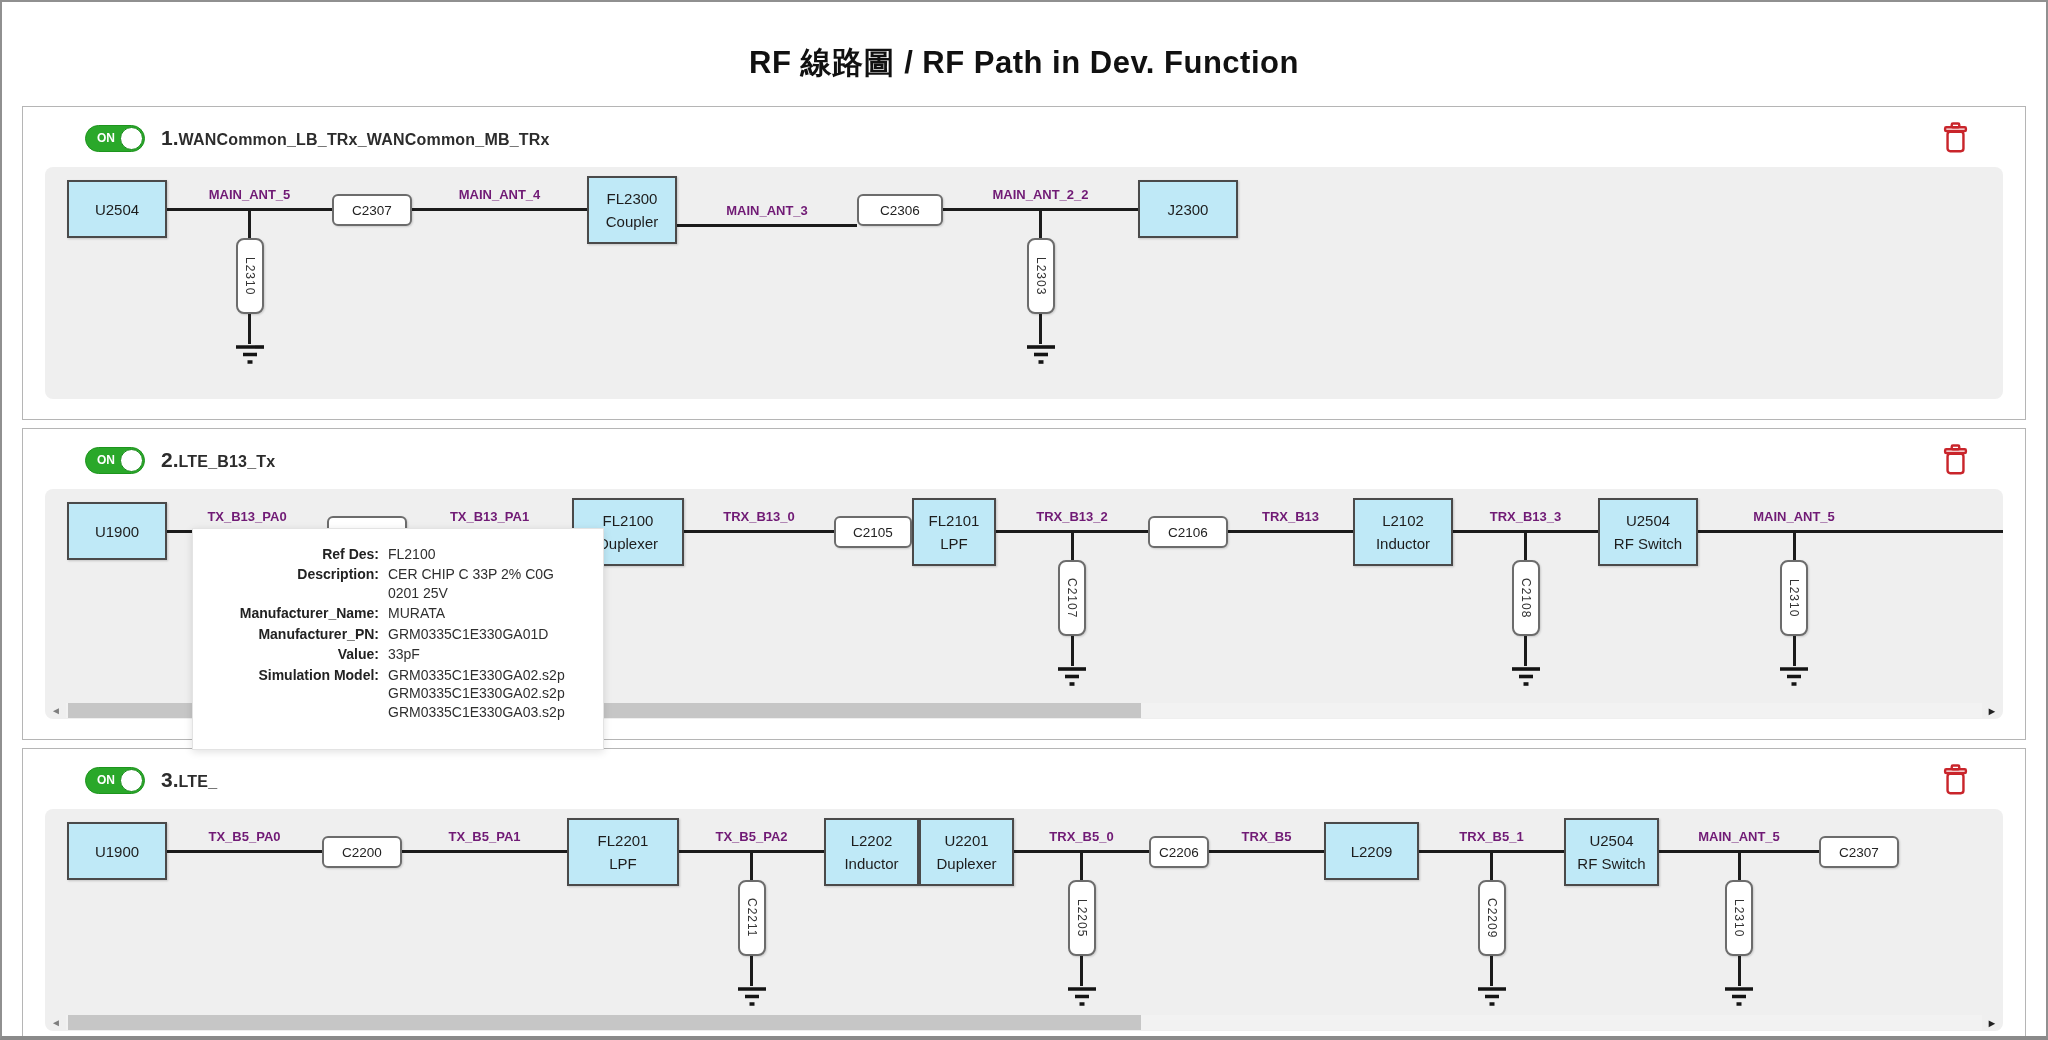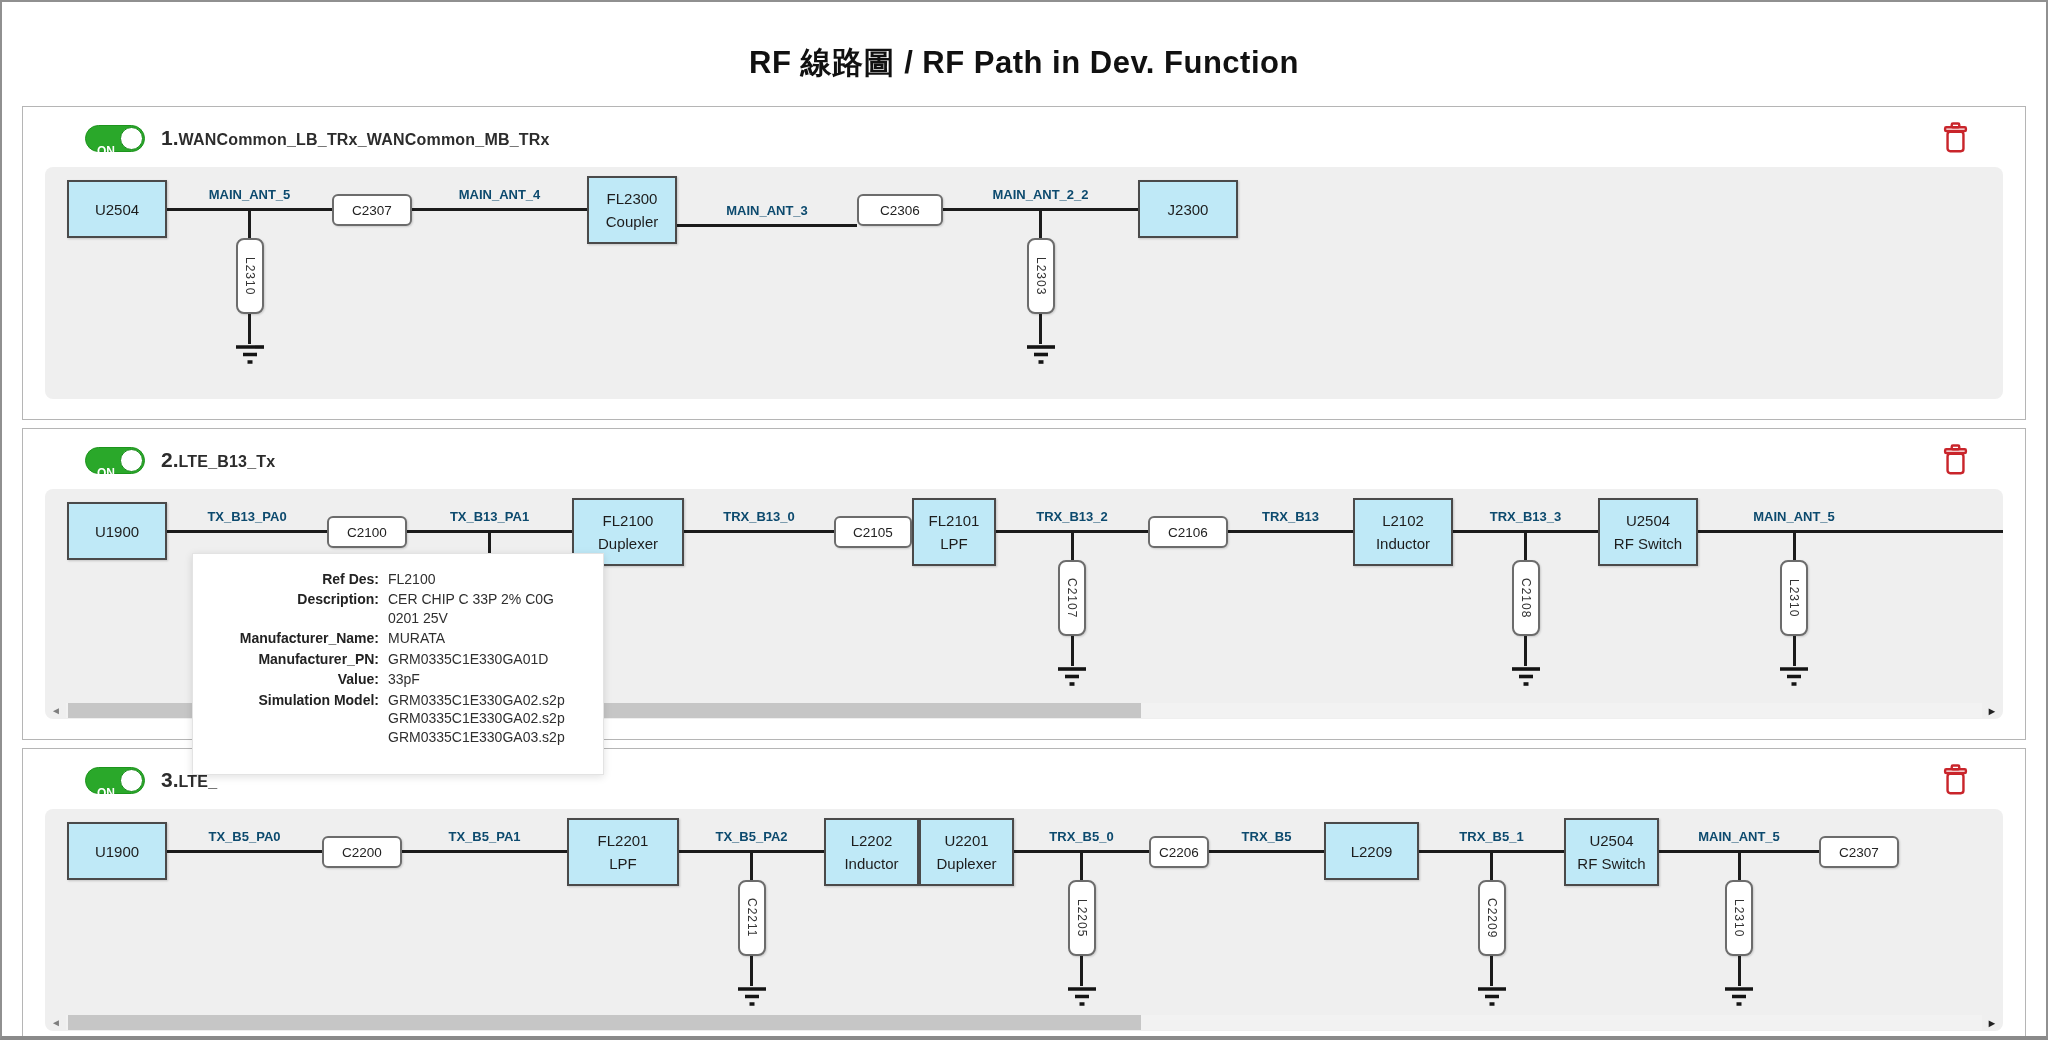--- a/index.html
+++ b/index.html
@@ -1,50 +1,50 @@
 <!DOCTYPE html>
 <html><head>
 <meta charset="utf-8">
 <style>
   html,body{margin:0;padding:0;background:#fff;font-family:"Liberation Sans",sans-serif;}
   .page{position:relative;width:2048px;height:1040px;background:#fff;border:2px solid #909090;border-bottom:4px solid #8a8a8a;box-sizing:border-box;overflow:hidden;}
   .title{ text-align:center;padding-top:40px;padding-bottom:22px;font-size:31px;font-weight:bold;color:#111;letter-spacing:.5px;}
   .card{margin:0 20px 8px 20px;border:1px solid #b5b5b5;background:#fff;box-sizing:border-box;}
   .card-header{display:flex;align-items:center;gap:16px;padding:15px 56px 11px 62px;}
   .toggle{position:relative;width:60px;height:27px;border-radius:14px;background:#2aa82a;border:1px solid #1d941d;cursor:pointer;flex:0 0 auto;box-sizing:border-box;}
-  .toggle .on-text{position:absolute;left:11px;top:18px;font-size:12px;font-weight:bold;color:#fff;}
+  .toggle .on-text{position:absolute;left:11px;top:5px;font-size:12px;font-weight:bold;color:#fff;}
   .toggle .knob{position:absolute;right:1px;top:1px;width:23px;height:23px;border-radius:50%;background:#fff;border:1px solid #18881a;box-sizing:border-box;}
   .sec-title{display:flex;align-items:baseline;color:#2c2c2c;}
   .sec-num{font-size:21px;font-weight:600;}
   .sec-name{font-size:16px;font-weight:600;letter-spacing:.2px;}
   .trash{margin-left:auto;background:none;border:none;padding:0;cursor:pointer;line-height:0;}
   .diagram{position:relative;margin:2px 22px 20px 22px;background:#efefef;border-radius:8px;overflow:hidden;}
   .rail{position:absolute;left:0;top:0;right:0;bottom:0;display:flex;align-items:flex-start;padding-left:22px;}
   .rail > *{flex:0 0 auto;}
   .chip{box-sizing:border-box;height:58px;margin-top:13px;background:#bfe9f7;border:2px solid #4a4a4a;display:flex;flex-direction:column;align-items:center;justify-content:center;font-size:15px;color:#1d1d1d;box-shadow:1px 1px 2px rgba(0,0,0,.18);z-index:2;}
   .chip.two{height:68px;margin-top:9px;line-height:1.55;}
   .part{box-sizing:border-box;height:32px;margin-top:27px;background:#fff;border:2px solid #6c6c6c;border-radius:6px;display:flex;align-items:center;justify-content:center;font-size:13.5px;color:#222;box-shadow:1px 1px 2px rgba(0,0,0,.15);z-index:2;}
   .net{position:relative;height:100%;}
   .net.trailing{flex:1 1 auto !important;}
   .wire{position:absolute;left:0;right:0;top:41px;height:3px;background:#1b1b1b;}
-  .netlabel{position:absolute;top:20px;left:50%;transform:translateX(-50%);font-size:13px;font-weight:600;color:#0c4a6e;white-space:nowrap;}
+  .netlabel{position:absolute;top:20px;left:50%;transform:translateX(-50%);font-size:13px;font-weight:600;color:#701a75;white-space:nowrap;}
   .net.trailing .netlabel{left:96px;}
   .shunt{position:absolute;left:50%;top:43px;width:0;}
   .net.trailing .shunt{left:96px;}
   .sh-line{position:absolute;left:-1.5px;width:3px;background:#1b1b1b;}
   .vbox{position:absolute;left:-14px;width:28px;height:76px;box-sizing:border-box;background:#fff;border:2px solid #6c6c6c;border-radius:8px;display:flex;align-items:center;justify-content:center;box-shadow:1px 1px 2px rgba(0,0,0,.15);}
   .vbox span{writing-mode:vertical-rl;font-size:12px;color:#333;letter-spacing:1px;}
   .gnd{position:absolute;left:-15px;}
   .spacer{flex:1 1 auto;}
   .hscroll{position:absolute;left:1px;right:1px;bottom:0;height:17px;display:flex;align-items:center;z-index:3;}
   .sb-arrow{width:20px;text-align:center;font-size:10px;color:#7e7e7e;cursor:pointer;user-select:none;}
   .sb-arrow.right{color:#222;font-size:11px;}
   .sb-track{flex:1 1 auto;height:15px;position:relative;background:#f2f2f2;cursor:pointer;}
   .sb-thumb{position:absolute;left:2px;top:0;height:15px;background:#c6c6c6;cursor:pointer;}
-  .tooltip{position:absolute;left:190px;top:551px;width:412px;box-sizing:border-box;background:#fff;border:1px solid #e3e3e3;box-shadow:0 2px 8px rgba(0,0,0,.12);z-index:50;padding:16px 14px 26px 10px;}
+  .tooltip{position:absolute;left:190px;top:526px;width:412px;box-sizing:border-box;background:#fff;border:1px solid #e3e3e3;box-shadow:0 2px 8px rgba(0,0,0,.12);z-index:50;padding:16px 14px 26px 10px;}
   .tt-row{display:flex;margin-bottom:2px;}
   .tt-label{width:176px;flex:0 0 auto;text-align:right;font-size:14px;font-weight:600;color:#222;padding-right:9px;line-height:1.32;}
   .tt-value{flex:1;font-size:14px;color:#2f2f2f;line-height:1.32;white-space:pre-line;}
 </style>
 </head>
 <body>
 
 <div class="page">
   <div class="title">RF 線路圖 / RF Path in Dev. Function</div>
   <div id="sections">

